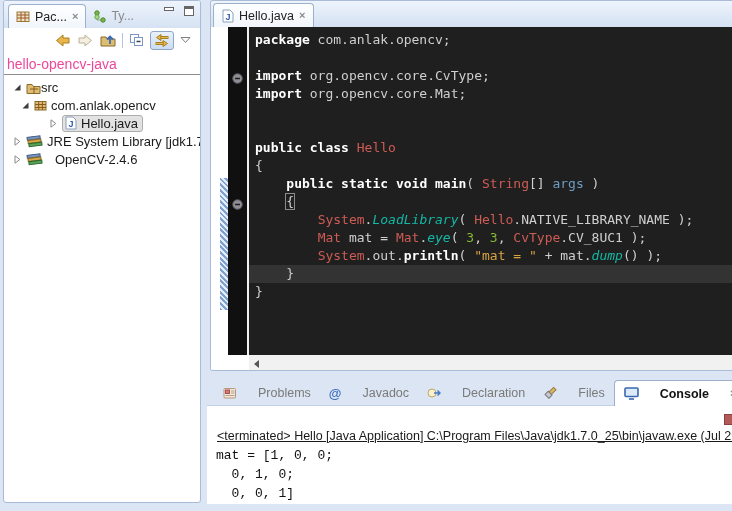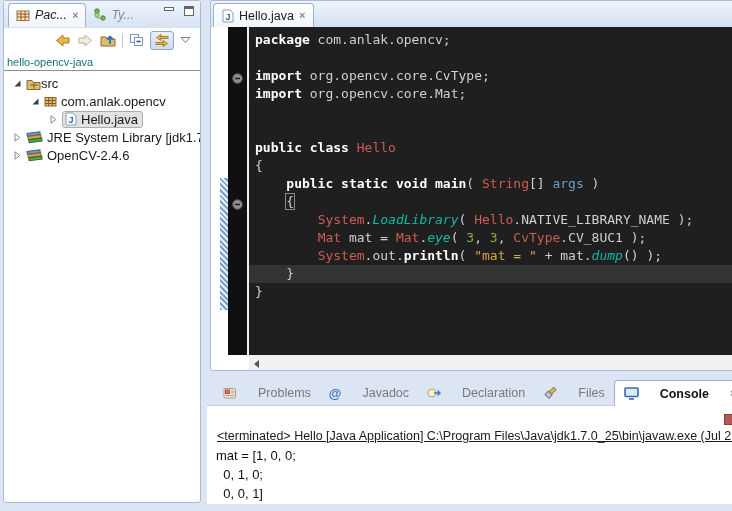--- a/index.html
+++ b/index.html
@@ -3,31 +3,31 @@
 <meta charset="utf-8">
 <style>
   * { margin:0; padding:0; box-sizing:border-box; }
   html,body { width:732px; height:511px; overflow:hidden; }
   body { background:#dbe5f3; font-family:"Liberation Sans", sans-serif; position:relative; }
 
   
   #left-panel{position:absolute;left:3px;top:0;width:198px;height:503px;background:#fff;
     border:1px solid #a9bbd6;border-radius:3px;overflow:hidden;}
   .ptab-bar{height:27px;background:linear-gradient(#eef4fc,#d6e2f3);display:flex;align-items:flex-end;position:relative;}
-  #left-tabs{display:flex;align-items:center;height:100%;font-style:italic;}
+  #left-tabs{display:flex;align-items:flex-end;height:100%;}
   .ptab{display:flex;align-items:center;gap:5px;height:24px;padding:0 7px;font-size:12.5px;color:#8a8a8a;white-space:nowrap;}
   .ptab.active{background:linear-gradient(#feffff,#f1f6fc);border:1px solid #9cb0cc;border-bottom:none;
     border-radius:4px 4px 0 0;color:#222;margin-left:4px;}
   .close{color:#8a8a8a;font-weight:bold;font-size:11px;line-height:11px;cursor:default;}
   .minmax{position:absolute;right:5px;top:5px;display:flex;gap:9px;align-items:center;}
   .toolbar{height:24px;background:#fff;display:flex;justify-content:flex-end;align-items:center;gap:6px;padding-right:9px;}
   .tbtn{display:flex;align-items:center;justify-content:center;}
   .tsep{width:1px;height:15px;background:#b8c4d8;}
   .tbtn.pressed{border:1px solid #8ea6c8;border-radius:3px;background:linear-gradient(#e9f1fb,#ccdcf0);padding:1px 2px;}
-  #project-label{font-size:11px;color:#0f766e;padding:4px 0 1px 3px;white-space:nowrap;}
+  #project-label{font-size:14px;color:#ec4899;padding:4px 0 1px 3px;white-space:nowrap;}
   #project-sep{border:none;border-top:1px solid #8f8f8f;margin:1px 0 3px 0;}
   #tree{font-size:13px;color:#1a1a1a;}
   .trow{display:flex;align-items:center;gap:4px;height:18px;white-space:nowrap;overflow:hidden;}
   .arrow{width:10px;display:flex;justify-content:center;flex:none;}
   .selwrap{display:flex;align-items:center;gap:4px;background:#e2e2e2;border:1px solid #adadad;border-radius:3px;padding:0 4px 0 2px;height:17px;}
   .icon{display:inline-flex;align-items:center;justify-content:center;flex:none;}
 
   
   #editor-card{position:absolute;left:210px;top:0;width:522px;height:371px;background:#fff;
     border:1px solid #a9bbd6;border-right:none;border-radius:3px 0 0 3px;overflow:hidden;}
@@ -60,21 +60,21 @@
 
   
   #console{position:absolute;left:207px;top:378px;width:525px;height:126px;}
   #console-tabs{height:27px;display:flex;align-items:flex-end;padding-left:7px;}
   .ctab{display:flex;align-items:center;gap:21px;height:24px;padding:0 9px;font-size:12.5px;color:#7a7a7a;white-space:nowrap;}
   .ctab.active{background:#ffffff;border:1px solid #9cb0cc;border-bottom:none;border-radius:4px 4px 0 0;
     color:#111;font-weight:bold;position:relative;z-index:2;margin-bottom:-1px;height:26px;}
   #console-content{position:absolute;left:0;top:27px;right:0;bottom:0;background:#fff;border-top:1px solid #c2cfe2;}
   #console-redbtn{position:absolute;right:-3px;top:8px;width:11px;height:11px;background:#b25a5a;border:1px solid #8a4040;}
   #console-header{margin:23px 0 0 10px;font-size:12.5px;color:#1a1a1a;text-decoration:underline;white-space:nowrap;}
-  #console-output{margin:3px 0 0 9px;font-family:Liberation Sans, sans-serif;font-size:13px;line-height:19px;color:#111;white-space:pre;}
+  #console-output{margin:3px 0 0 9px;font-family:Liberation Mono, monospace;font-size:13px;line-height:19px;color:#111;white-space:pre;}
   .at-glyph{color:#4070c0;font-weight:bold;font-size:13px;}
   .bug-sq{width:8px;height:8px;background:#4a4a52;display:inline-block;}
 </style>
 </head>
 <body>
 
 <div id="left-panel">
   <div class="ptab-bar">
     <div id="left-tabs">
         <div class="ptab active">
@@ -164,21 +164,21 @@
         <span style="display: flex; align-items: center; ">
           <span class="icon">
             <svg width="15" height="13">
               <path d="M1 3.5 h5 l1.5 2 H14 v7 H1 z" fill="#dcbd72" stroke="#8a6a2a"></path>
               <path d="M4 8h8M8 5.5v6.5" stroke="#8a5a1a"></path>
             </svg>
           </span>
           <span>src</span>
         </span>
       </div>
-      <div class="trow" style="padding-left: 26px;">
+      <div class="trow" style="padding-left: 16px;">
         <span class="arrow">
           <svg width="9" height="9">
             <path d="M7.5 1.5 V7.5 H1.5 z" fill="#3c3c3c"></path>
           </svg>
         </span>
         <span style="display: flex; align-items: center; gap: 4px;">
           <span class="icon">
             <svg width="13" height="12">
               <rect x="1" y="2.5" width="11" height="8.5" fill="#e0bc7a" stroke="#8a6a2a"></rect>
               <path d="M1 5.5h11M1 8.5h11M4.7 2.5v8.5M8.4 2.5v8.5" stroke="#8a5a1a"></path>
@@ -221,21 +221,21 @@
           </span>
           <span>JRE System Library [jdk1.7.0</span>
         </span>
       </div>
       <div class="trow" style="padding-left: 8px;">
         <span class="arrow">
           <svg width="9" height="9">
             <path d="M2 0.8 L6.8 4.5 L2 8.2 z" fill="#ffffff" stroke="#8a8a8a"></path>
           </svg>
         </span>
-        <span style="display: flex; align-items: center; gap: 4px;">
+        <span style="display: flex; align-items: center; gap: 12px;">
           <span class="icon">
             <svg width="17" height="13">
               <g transform="rotate(-7 8 6)">
                 <rect x="1.5" y="1.5" width="13" height="3" fill="#7a92b5" stroke="#3a5a88"></rect>
                 <rect x="2" y="4.8" width="13" height="3" fill="#d9a54a" stroke="#8a6a20"></rect>
                 <rect x="2.5" y="8.1" width="13" height="3" fill="#5aa05a" stroke="#2a6a2a"></rect>
               </g>
             </svg>
           </span>
           <span>OpenCV-2.4.6</span>

